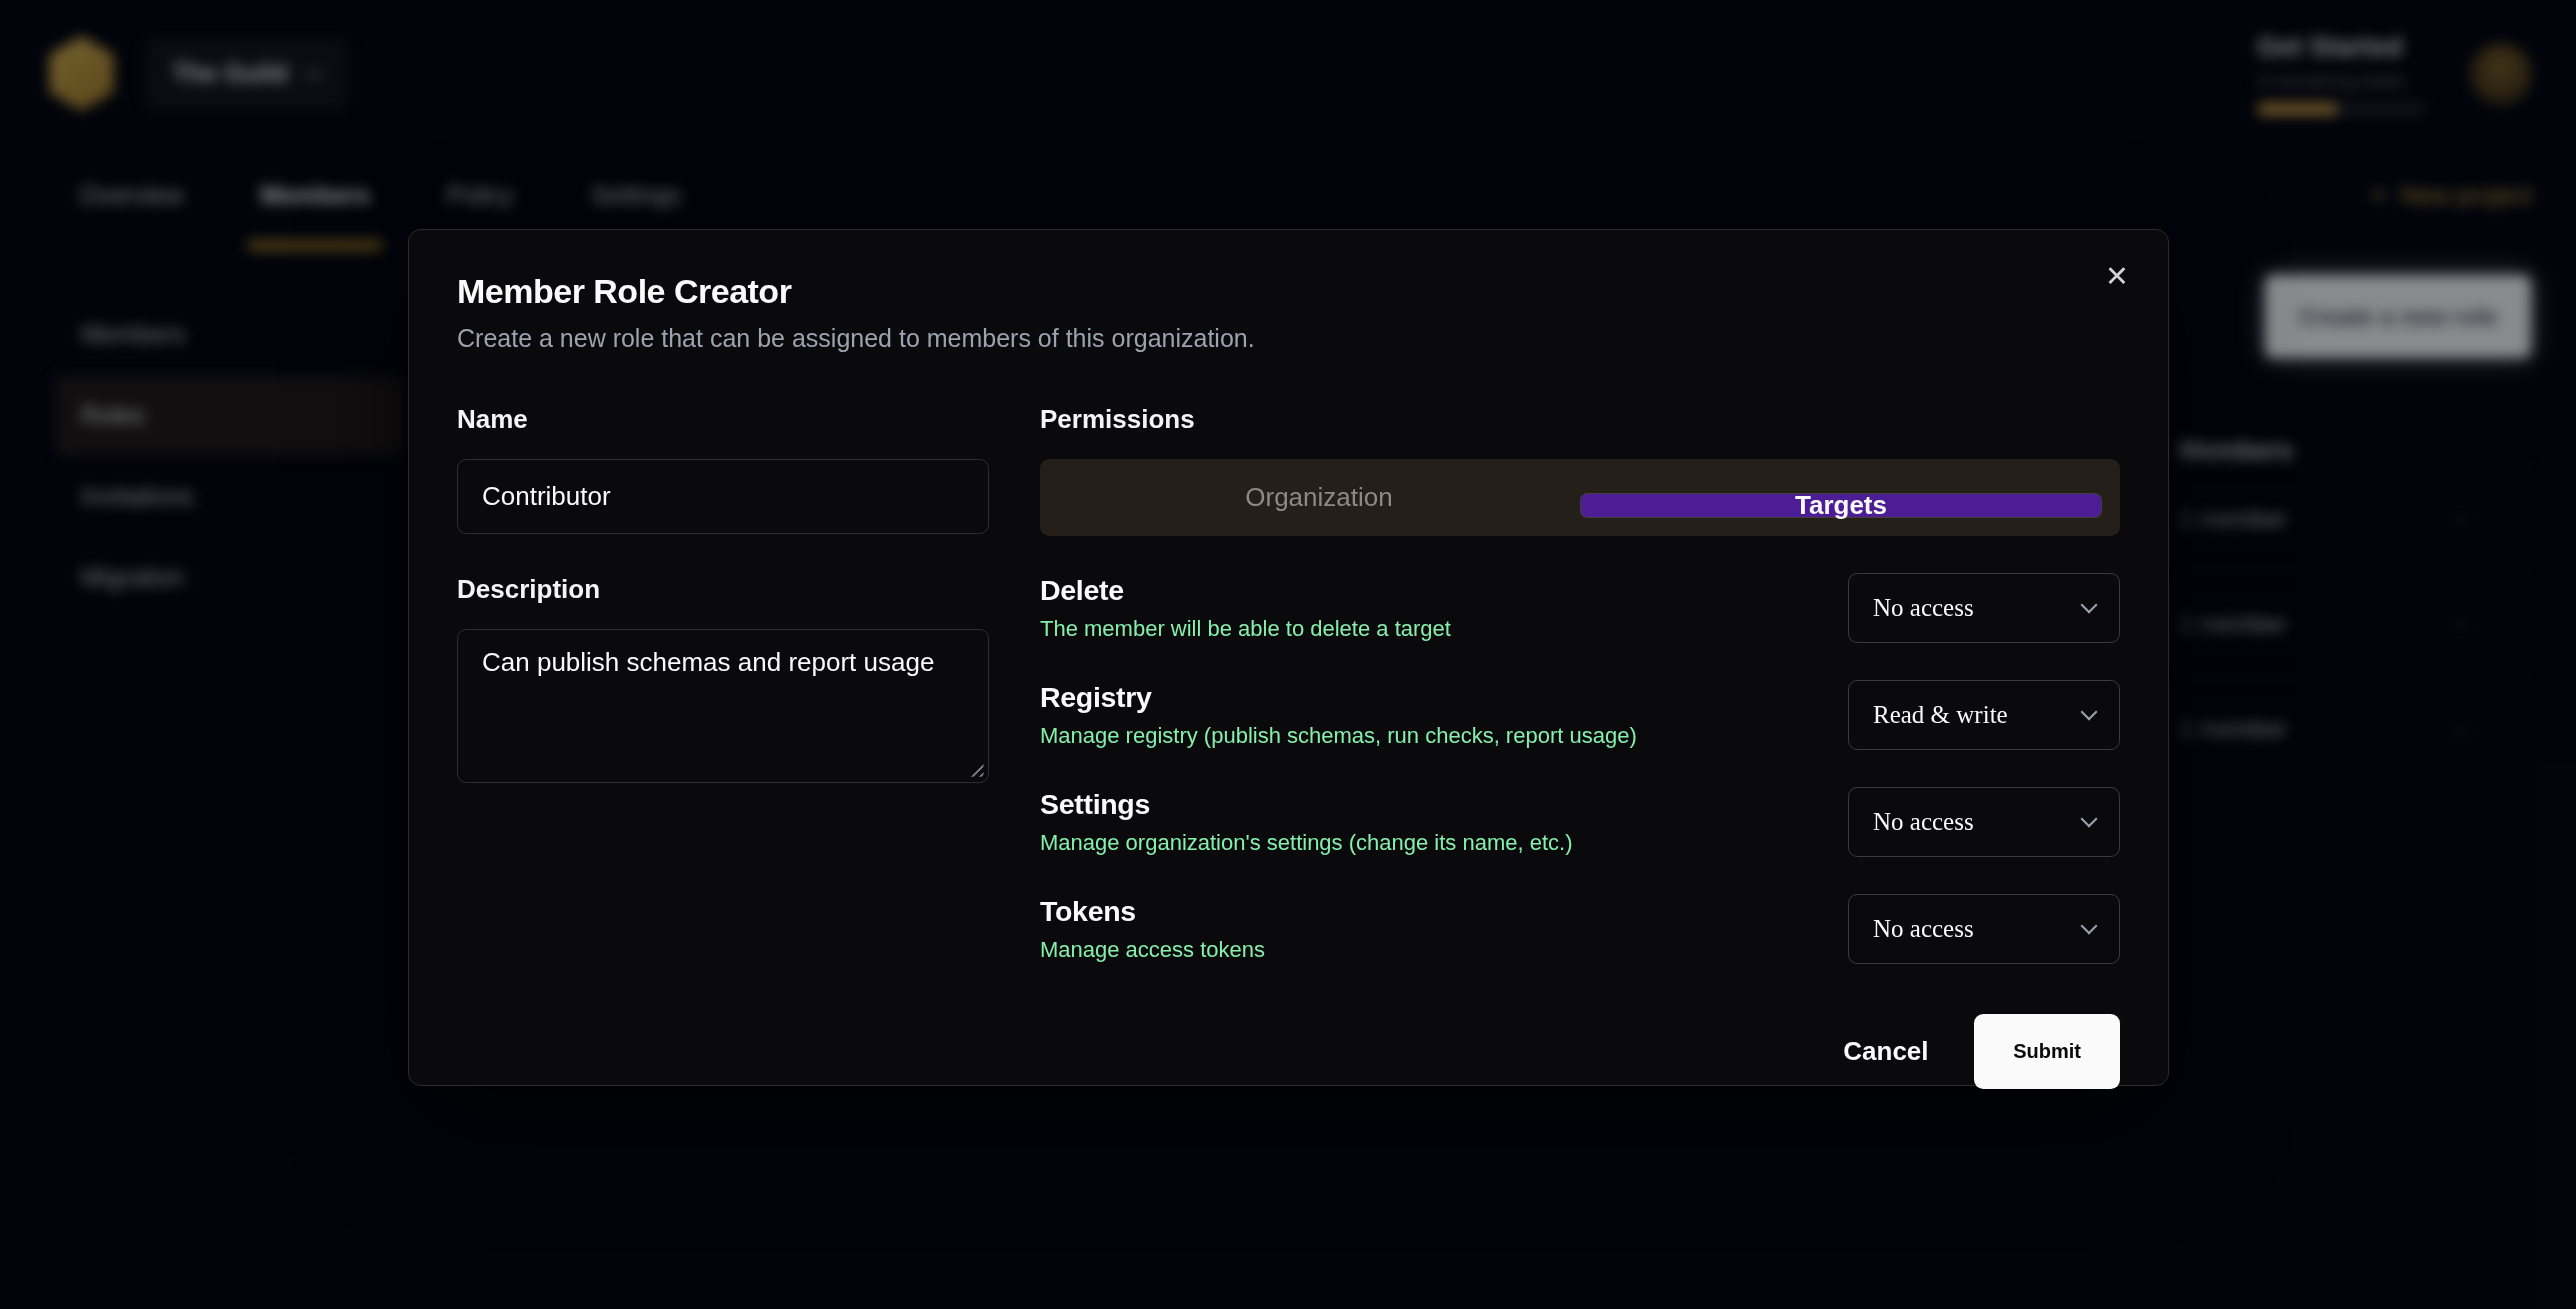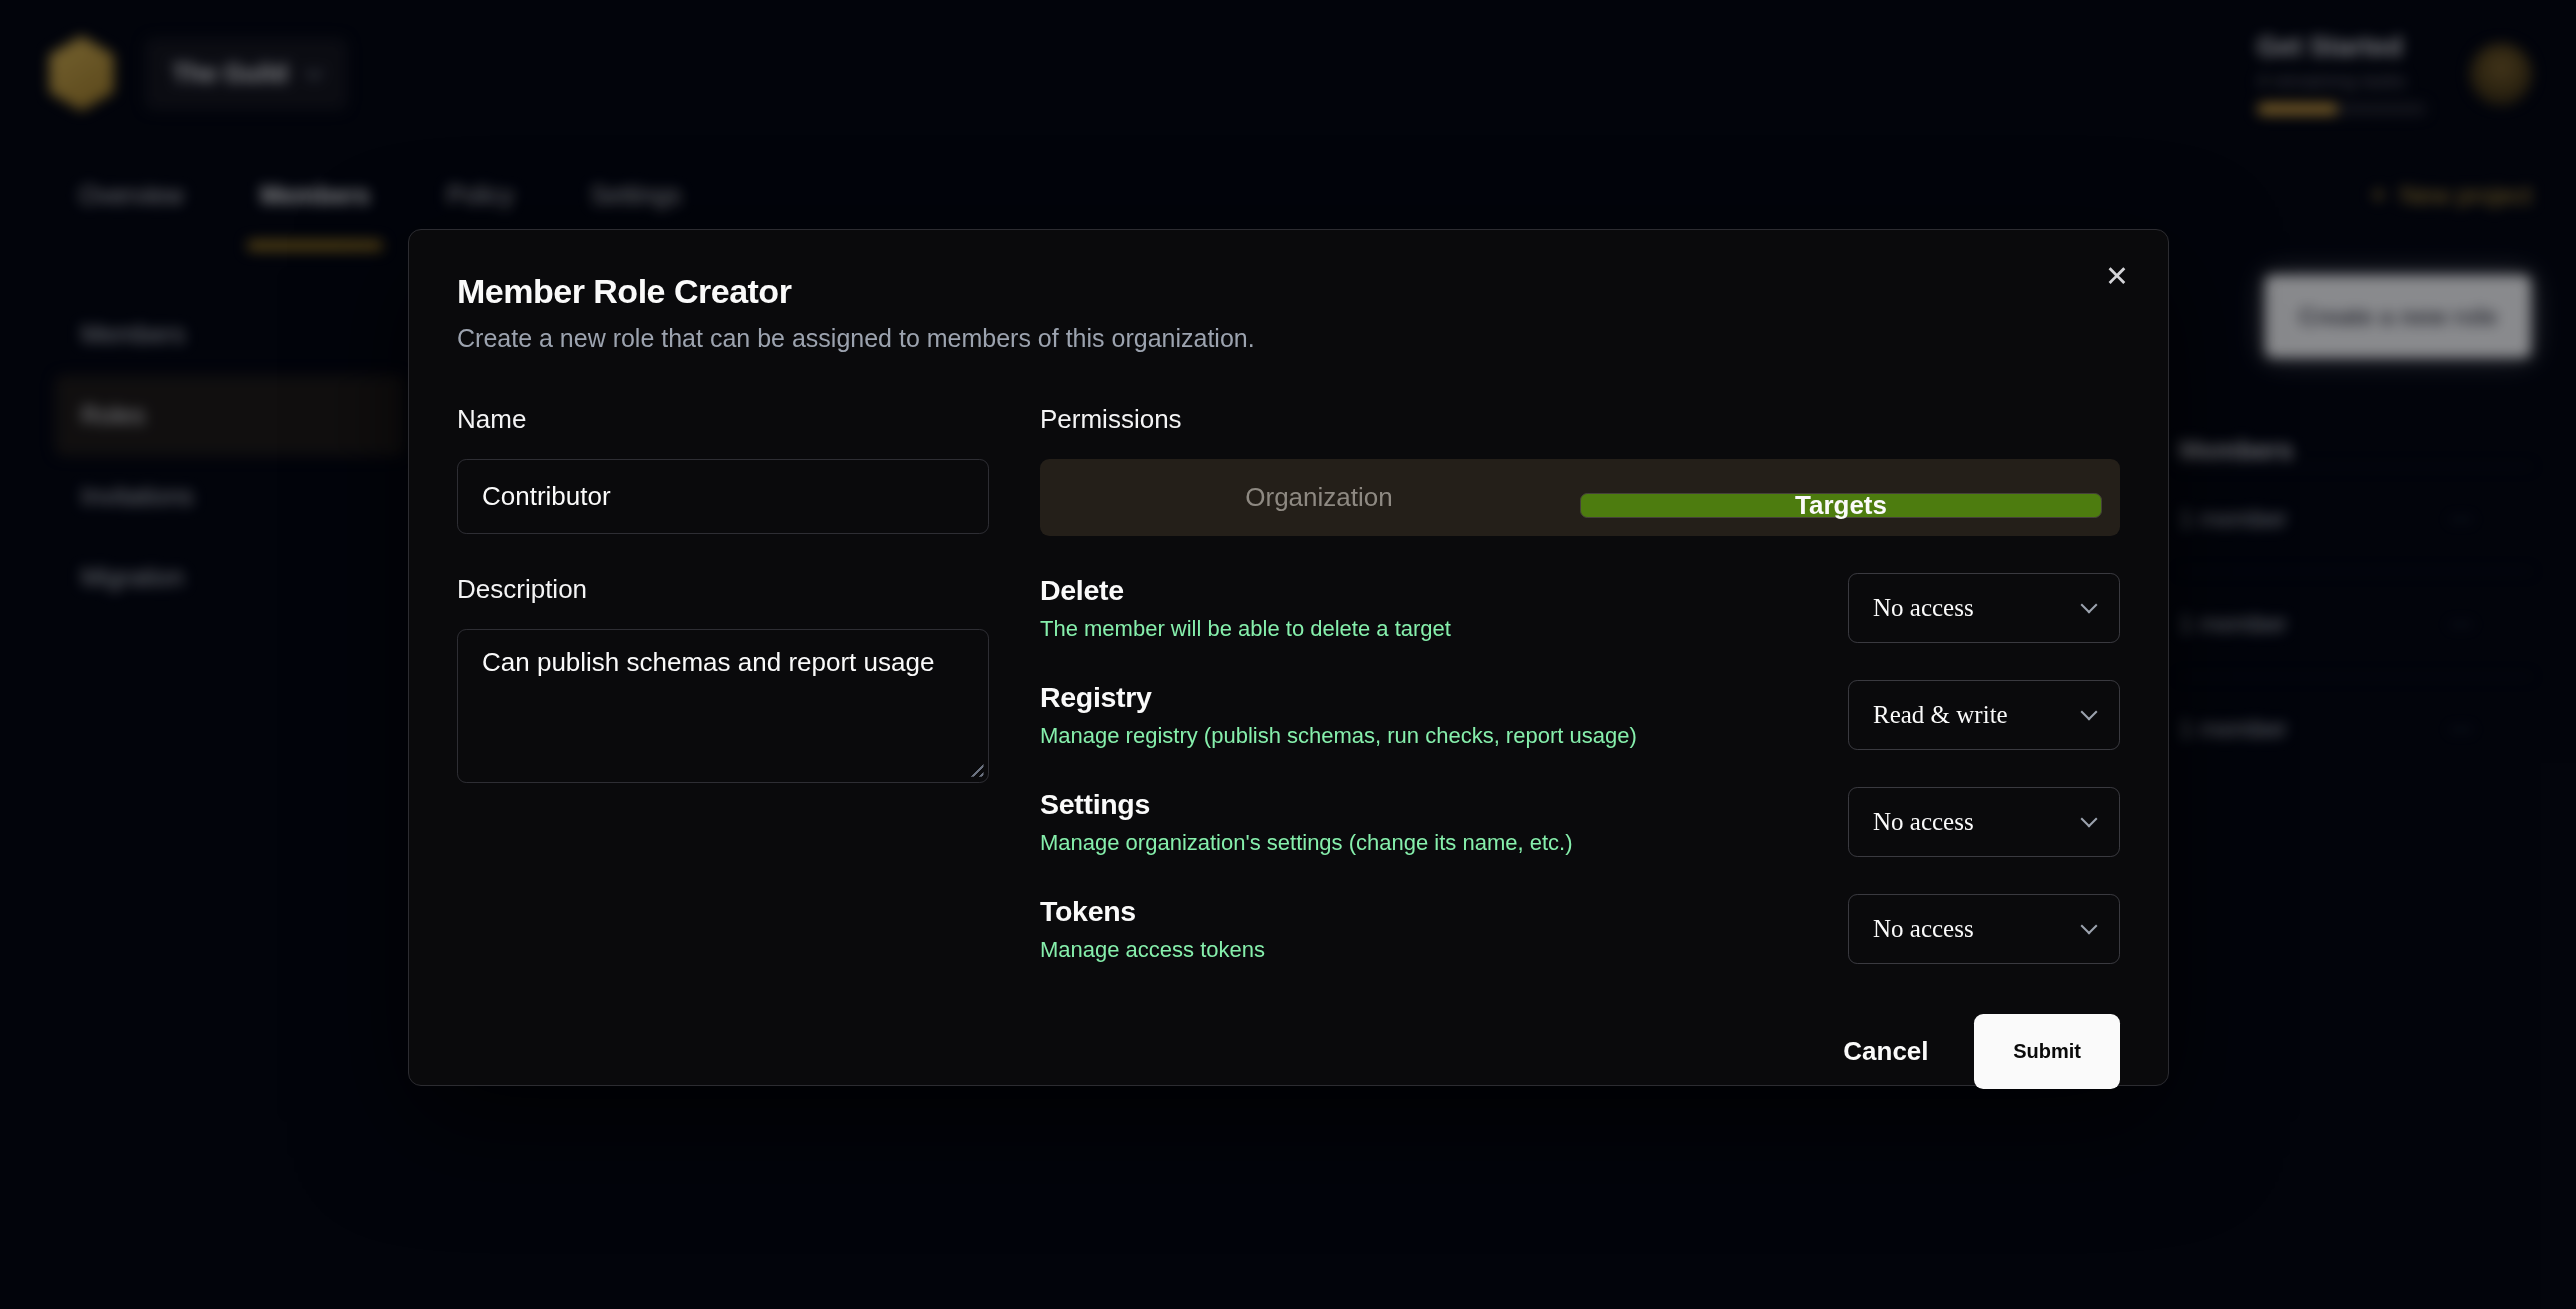--- a/index.html
+++ b/index.html
@@ -65,37 +65,37 @@
            box-shadow:0 37px 110px rgba(0,0,0,.75); padding:42px 48px; }
   .modal-close { position:absolute; top:26px; right:31px; width:40px; height:40px;
                  background:none; border:none; color:#d4d4d8; font-size:28.5px; font-family:inherit; }
   .modal-title { font-size:34px; font-weight:bold; color:#fafafa; letter-spacing:-0.5px; }
   .modal-sub { margin-top:13px; font-size:25px; color:#9ca3af; }
 
   .modal-grid { display:flex; gap:51px; margin-top:51px; }
   .col-left { width:532px; flex:none; }
   .col-right { flex:1; }
 
-  .field-label { font-size:26px; font-weight:normal; color:#f4f4f5; }
+  .field-label { font-size:26px; font-weight:bold; color:#f4f4f5; }
   .text-input { margin-top:24px; width:100%; height:75px; background:transparent;
                 border:1.8px solid #2e2e34; border-radius:9.2px; padding:0 24px;
                 font-size:26px; color:#fafafa; font-family:inherit; }
   .desc-label { margin-top:40px; }
   .textarea-wrap { position:relative; margin-top:24px; }
   .text-area { width:100%; height:154px; background:transparent; border:1.8px solid #2e2e34;
                border-radius:9.2px; padding:16.5px 24px; font-size:26px; color:#fafafa;
                font-family:inherit; resize:none; }
   .resize-grip { position:absolute; right:5.5px; bottom:9.2px; width:16.5px; height:16.5px;
                  background:repeating-linear-gradient(135deg, transparent 0 3.7px, #6b7280 3.7px 5.5px);
                  clip-path:polygon(100% 0, 100% 100%, 0 100%); }
 
   .tabbar { margin-top:24px; height:77px; display:flex; background:#241f19; border-radius:9.2px; padding:18px; }
   .ptab { flex:1; display:flex; align-items:center; justify-content:center;
           font-size:26px; color:#8e8982; border-radius:7.3px; border:0.9px solid transparent; }
-  .ptab.active { background:#4d7c0f; color:#fafafa; font-weight:bold; border-color:#45413a;margin-top:16px; }
+  .ptab.active { background:#4c1d95; color:#fafafa; font-weight:bold; border-color:#45413a;margin-top:16px; }
 
   .perm-row { margin-top:37px; display:flex; align-items:center; justify-content:space-between; }
   .perm-title { font-size:28.5px; font-weight:bold; color:#fafafa; letter-spacing:-0.3px; }
   .perm-desc { margin-top:8.3px; font-size:22px; color:#86efac; }
   .select-btn { width:272px; height:70px; flex:none; background:transparent; border:1.8px solid #3a3a40;
                 border-radius:9.2px; display:flex; align-items:center; justify-content:space-between;
                 padding:0 24px; font-size:25px; color:#fafafa; font-family:Liberation Serif, serif; }
   .select-btn .chev { border-color:#9ca3af; }
 
   .modal-footer { margin-top:50px; display:flex; justify-content:flex-end; align-items:center; gap:14.7px; }

